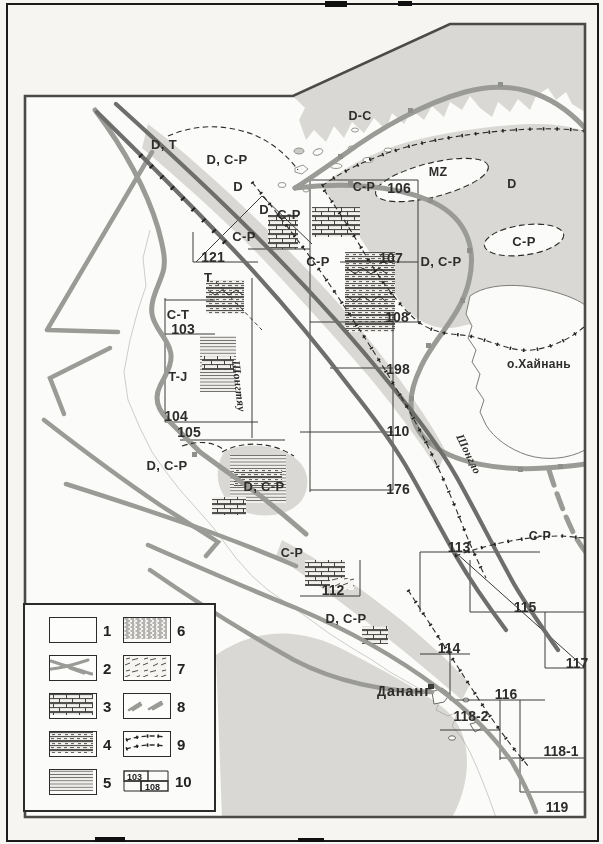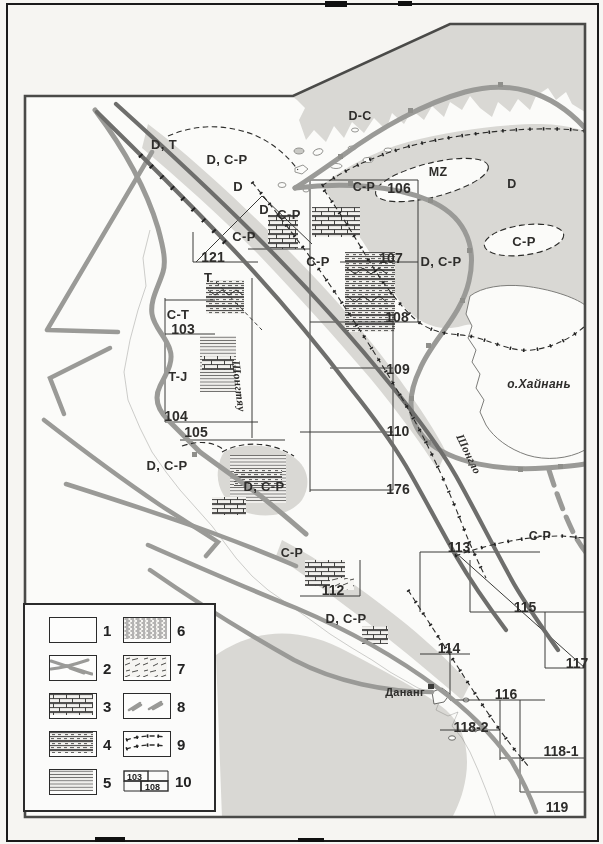--- a/index.html
+++ b/index.html
@@ -14,21 +14,21 @@
         border:2.5px solid var(--page-border);pointer-events:none;}
   .artifact{position:absolute;background:#101010;}
   svg{position:absolute;left:0;top:0;}
   
   .map-label{position:absolute;transform:translate(-50%,-50%);color:var(--ink);
         white-space:nowrap;font-weight:bold;letter-spacing:.3px;}
   .lbl-strat{font-size:13px;}
   .lbl-strat-big{font-size:12.5px;}
   .lbl-block{font-size:14px;letter-spacing:0;}
   .lbl-place{font-size:12px;}
-  .lbl-city{font-size:11px;}
+  .lbl-city{font-size:15px;font-family:Liberation Mono, monospace;}
   .lbl-fault{font-size:11.5px;font-style:italic;font-family:"Liberation Serif",serif;}
   
   .legend{position:absolute;left:23px;top:603px;width:189px;height:205px;
         background:#fbfbfa;border:2px solid #2b2b2b;}
   .legend-row{position:absolute;display:flex;align-items:center;gap:6px;}
   .legend-swatch{width:46px;height:24px;border:1.6px solid #2b2b2b;background:#fdfdfc;}
   .legend-swatch svg{position:static;display:block;}
   .legend-num{font-size:15px;font-weight:bold;color:#222;}
   .lgd-table{width:46px;height:24px;position:relative;}
 </style>
@@ -224,37 +224,37 @@
       <div class="map-label lbl-strat" style="left: 178px; top: 314px;">C-T</div>
       <div class="map-label lbl-strat-big" style="left: 178px; top: 377px;">T-J</div>
       <div class="map-label lbl-strat" style="left: 167px; top: 465px;">D, C-P</div>
       <div class="map-label lbl-strat" style="left: 264px; top: 486px;">D, C-P</div>
       <div class="map-label lbl-strat-big" style="left: 540px; top: 536px;">C-P</div>
       <div class="map-label lbl-strat-big" style="left: 292px; top: 553px;">C-P</div>
       <div class="map-label lbl-strat" style="left: 346px; top: 618px;">D, C-P</div>
       <div class="map-label lbl-block" style="left: 213px; top: 257px;">121</div>
       <div class="map-label lbl-block" style="left: 183px; top: 329px;">103</div>
       <div class="map-label lbl-block" style="left: 176px; top: 416px;">104</div>
-      <div class="map-label lbl-block" style="left: 196px; top: 432px;">105</div>
+      <div class="map-label lbl-block" style="left: 189px; top: 432px;">105</div>
       <div class="map-label lbl-block" style="left: 399px; top: 188px;">106</div>
       <div class="map-label lbl-block" style="left: 391px; top: 258px;">107</div>
       <div class="map-label lbl-block" style="left: 397px; top: 317px;">108</div>
-      <div class="map-label lbl-block" style="left: 398px; top: 369px;">109</div>
+      <div class="map-label lbl-block" style="left: 398px; top: 369px;">198</div>
       <div class="map-label lbl-block" style="left: 398px; top: 431px;">110</div>
       <div class="map-label lbl-block" style="left: 398px; top: 489px;">176</div>
       <div class="map-label lbl-block" style="left: 333px; top: 590px;">112</div>
       <div class="map-label lbl-block" style="left: 459px; top: 547px; text-align: center;">113</div>
       <div class="map-label lbl-block" style="left: 449px; top: 648px;">114</div>
       <div class="map-label lbl-block" style="left: 525px; top: 607px;">115</div>
       <div class="map-label lbl-block" style="left: 506px; top: 694px;">116</div>
       <div class="map-label lbl-block" style="left: 577px; top: 663px;">117</div>
-      <div class="map-label lbl-block" style="left: 471px; top: 716px; margin-top: 11px;">118-2</div>
+      <div class="map-label lbl-block" style="left: 471px; top: 716px;">118-2</div>
       <div class="map-label lbl-block" style="left: 561px; top: 751px;">118-1</div>
       <div class="map-label lbl-block" style="left: 557px; top: 807px;">119</div>
-      <div class="map-label lbl-place" style="left: 539px; top: 384px; font-style: italic;">о.Хайнань</div>
+      <div class="map-label lbl-place" style="left: 539px; top: 364px;">о.Хайнань</div>
       <div class="map-label lbl-city" style="left: 405px; top: 692px;">Дананг</div>
       <div class="map-label lbl-fault" style="left: 239px; top: 386px; transform: translate(-50%, -50%) rotate(83deg);">Шонгтяу</div>
       <div class="map-label lbl-fault" style="left: 469px; top: 454px; transform: translate(-50%, -50%) rotate(64deg);">Шонгло</div>
     </div>
 
   <div class="legend">
 
     <div class="legend-row" style="left:24px;top:12px;">
       <div class="legend-swatch"></div>
       <span class="legend-num">1</span>

